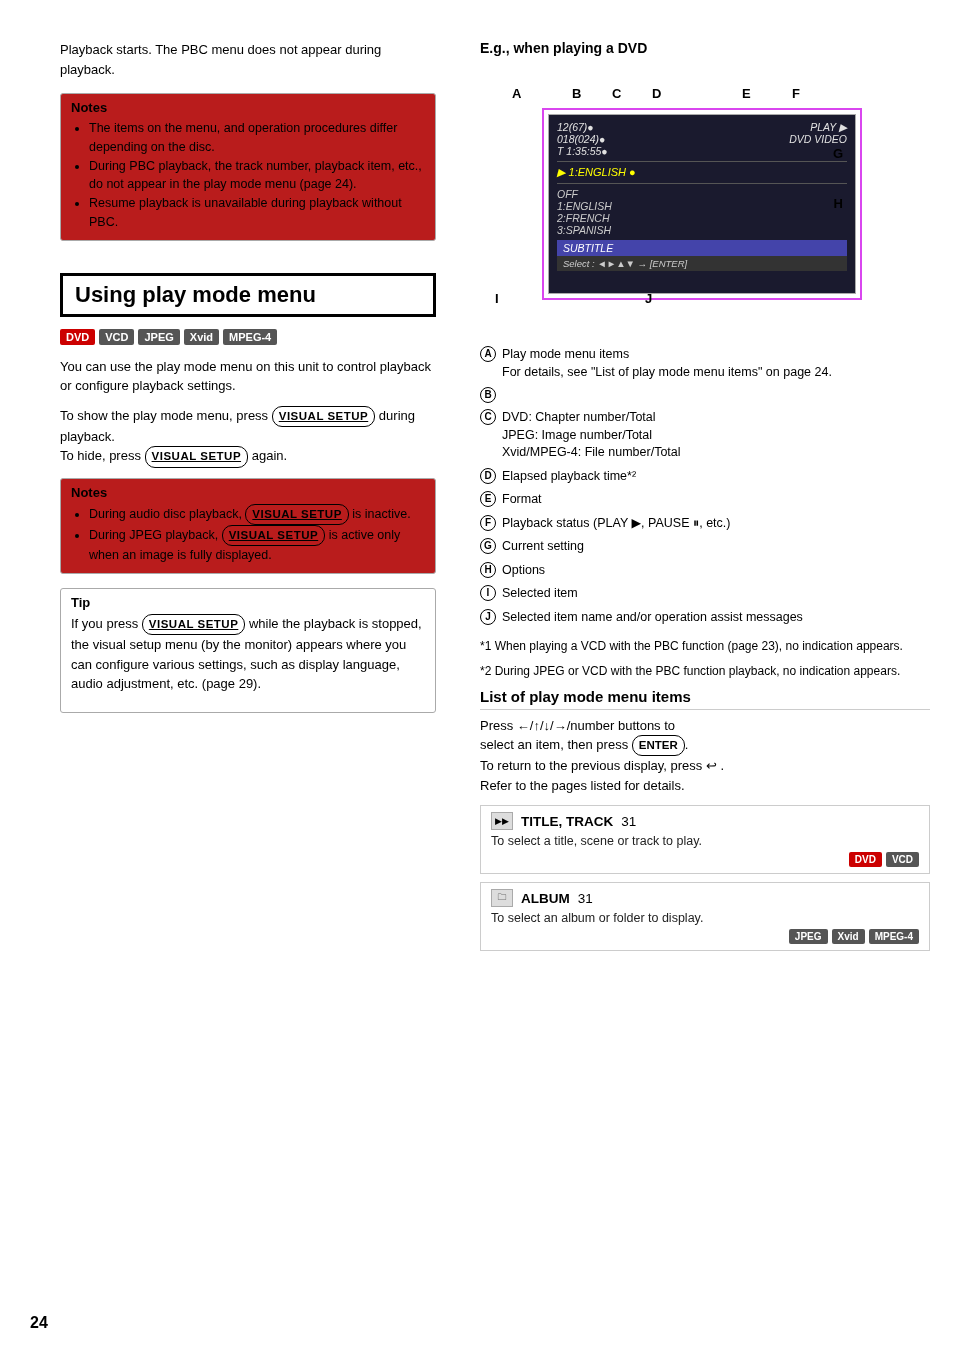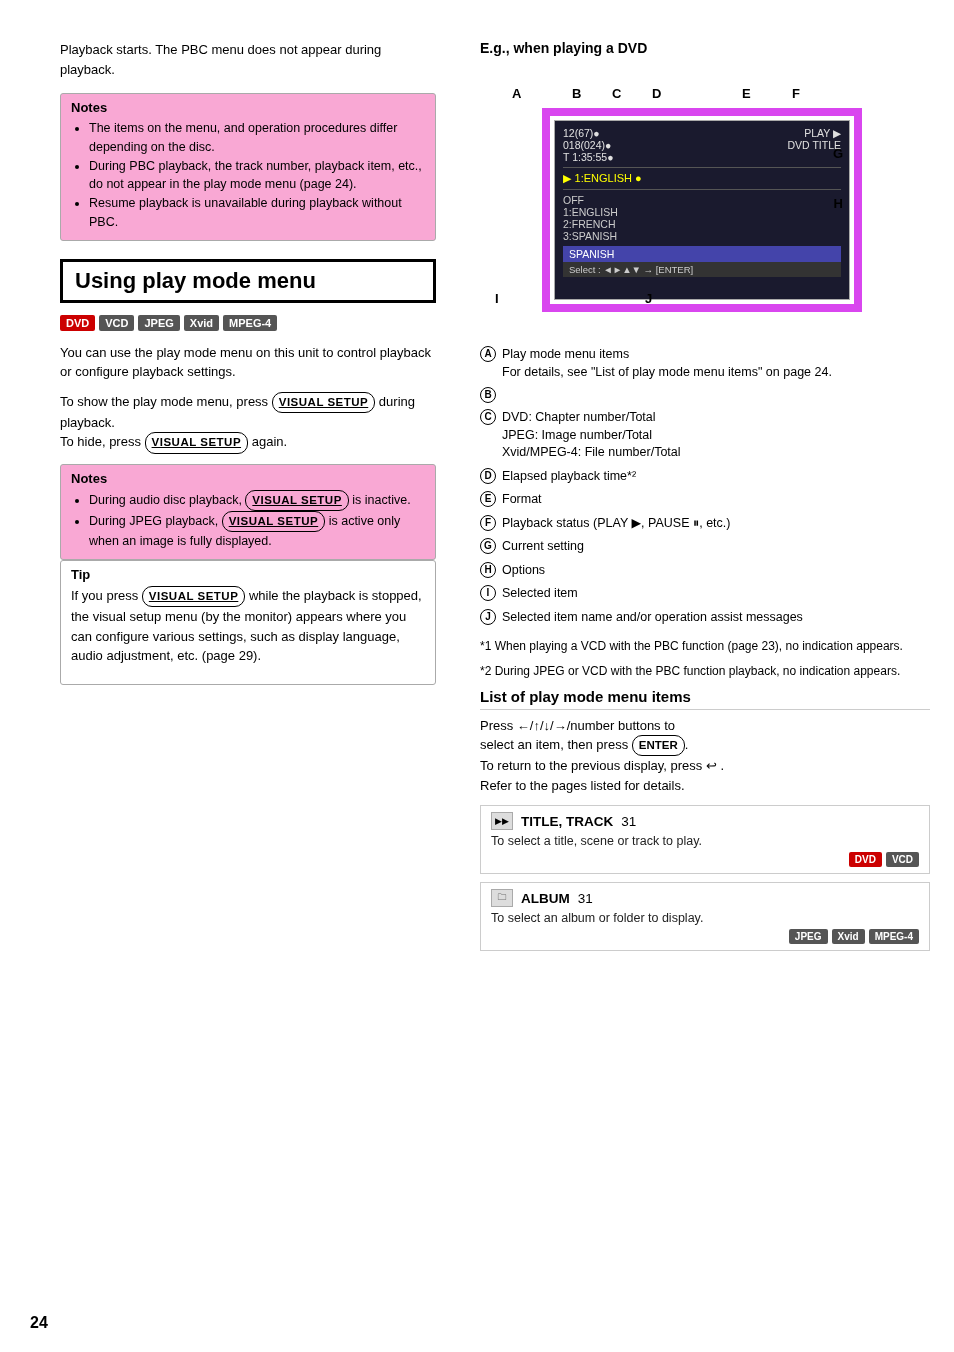--- a/index.html
+++ b/index.html
@@ -33,25 +33,25 @@
       left: 30px;
       font-size: 16px;
       font-weight: bold;
     }
     .intro-text {
       font-size: 13px;
       line-height: 1.5;
       margin-bottom: 14px;
     }
     .notes-box {
-      background: #f9a8d4;
+      background: #b91c1c;
       border: 1px solid #aaa;
       border-radius: 3px;
       padding: 6px 10px 8px 10px;
-      margin-bottom: 0;
+      margin-bottom: 14px;
     }
     .notes-title {
       font-weight: bold;
       font-size: 13px;
       margin-bottom: 4px;
     }
     .notes-list {
       list-style: disc;
       padding-left: 18px;
       font-size: 12.5px;
@@ -116,26 +116,27 @@
     .eg-title {
       font-size: 14px;
       font-weight: bold;
       margin-bottom: 10px;
     }
     .dvd-screen-wrapper {
       position: relative;
       margin-bottom: 16px;
     }
     .dvd-screen {
-      border: 8px solid #d946ef;
+      border: 2px solid #d946ef;
       background: #fff;
       width: 320px;
       padding: 4px;
       margin-left: 30px;
       position: relative;
+      font-style: italic;
     }
     .dvd-screen-inner {
       border: 1px solid #aaa;
       background: #1a1a2e;
       color: #fff;
       padding: 6px 8px;
       font-size: 11px;
       min-height: 180px;
       position: relative;
     }
@@ -335,38 +336,38 @@
 
         <div class="dvd-screen" style="position:absolute; top:22px; left:22px; width:320px;">
           <div class="dvd-screen-inner">
 
             <div class="screen-row">
               <span class="screen-label">12(67)●</span>
               <span class="screen-right">PLAY ▶</span>
             </div>
             <div class="screen-row">
               <span class="screen-label">018(024)●</span>
-              <span class="screen-right">DVD TITLE</span>
+              <span class="screen-right">DVD VIDEO</span>
             </div>
             <div class="screen-row">
               <span class="screen-label">T 1:35:55●</span>
             </div>
             <div class="screen-divider"></div>
 
             <div class="screen-row">
               <span class="screen-highlight">▶ 1:ENGLISH ●</span>
             </div>
             <div class="screen-divider"></div>
 
             <div class="screen-options">OFF</div>
             <div class="screen-options">1:ENGLISH</div>
             <div class="screen-options">2:FRENCH</div>
             <div class="screen-options">3:SPANISH</div>
 
-            <div class="screen-subtitle-bar">SPANISH</div>
+            <div class="screen-subtitle-bar">SUBTITLE</div>
             <div class="screen-select-bar">Select : ◄►▲▼ → [ENTER]</div>
           </div>
         </div>
 
         <span class="callout-letter" style="right:2px; top:60px;"><b>G</b></span>
 
         <span class="callout-letter" style="right:2px; top:110px;"><b>H</b></span>
 
         <span class="callout-letter" style="left:5px; bottom:0px;"><b>I</b></span>
 

